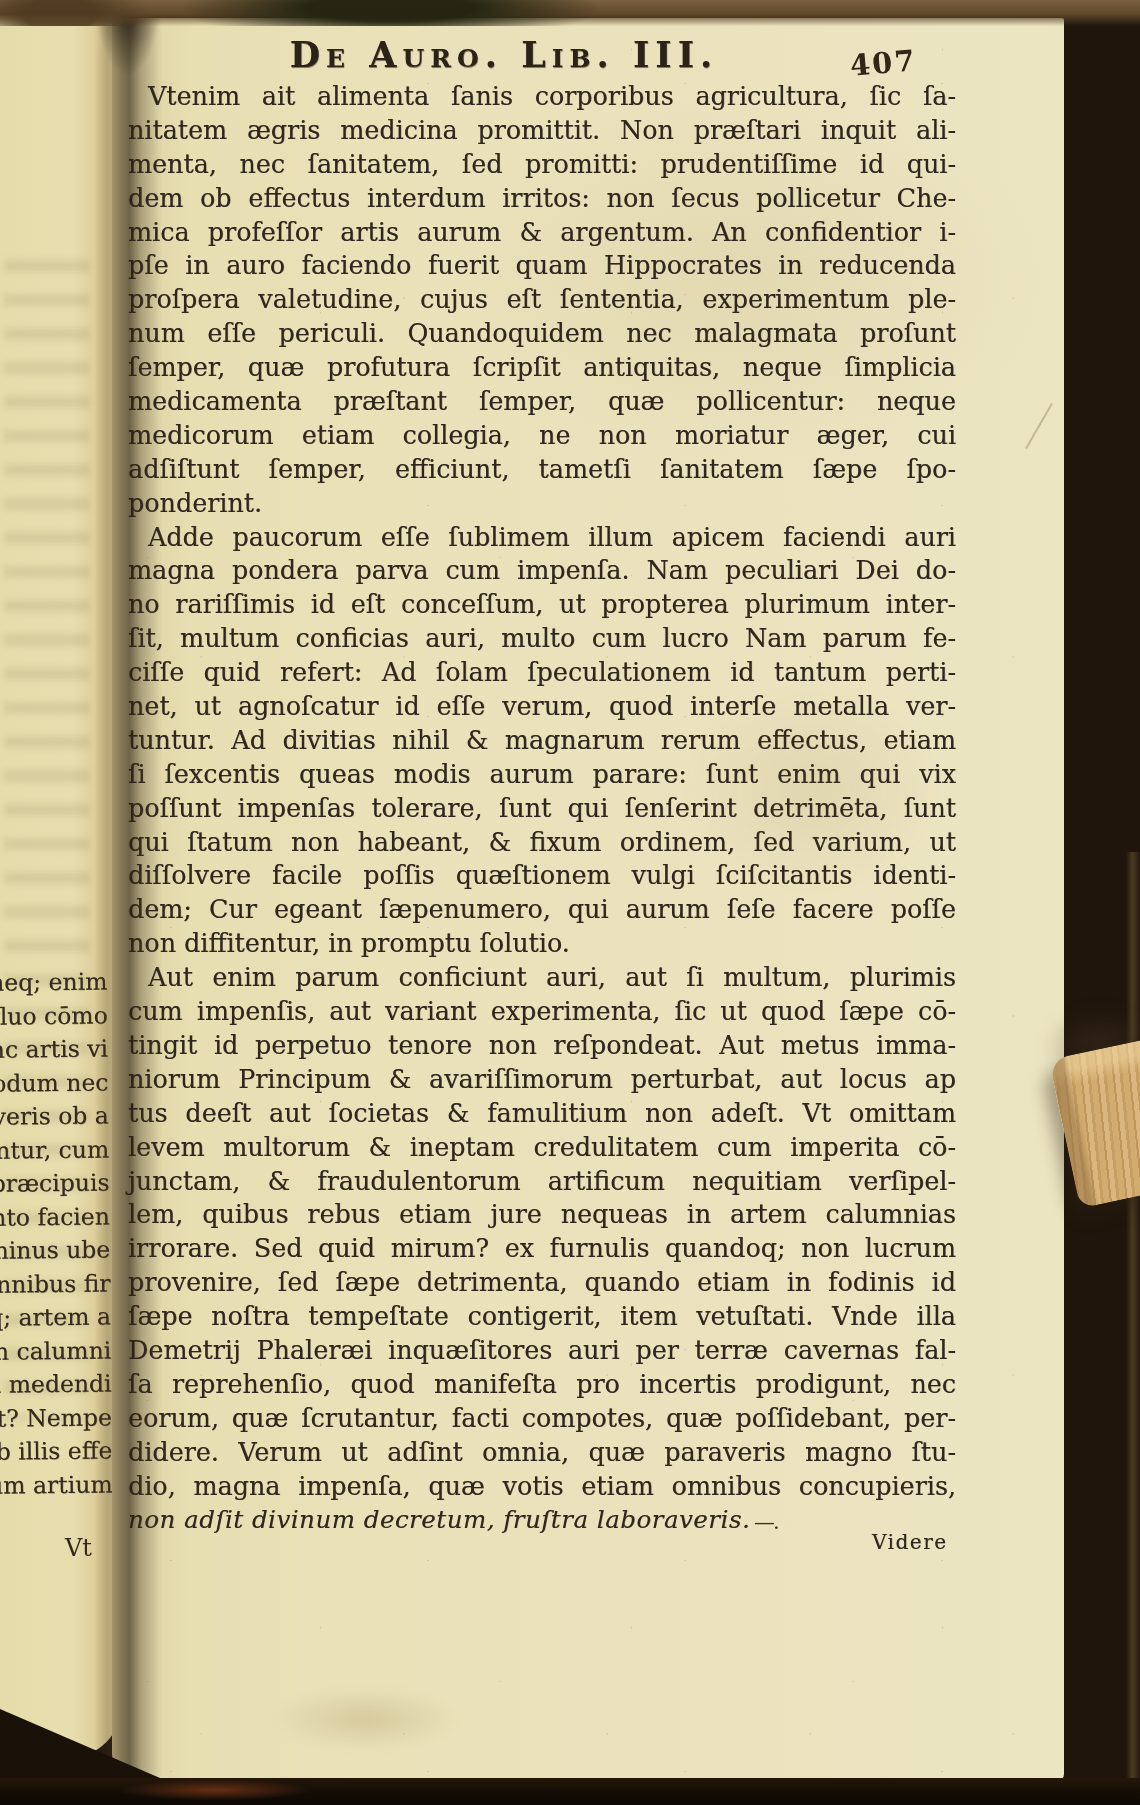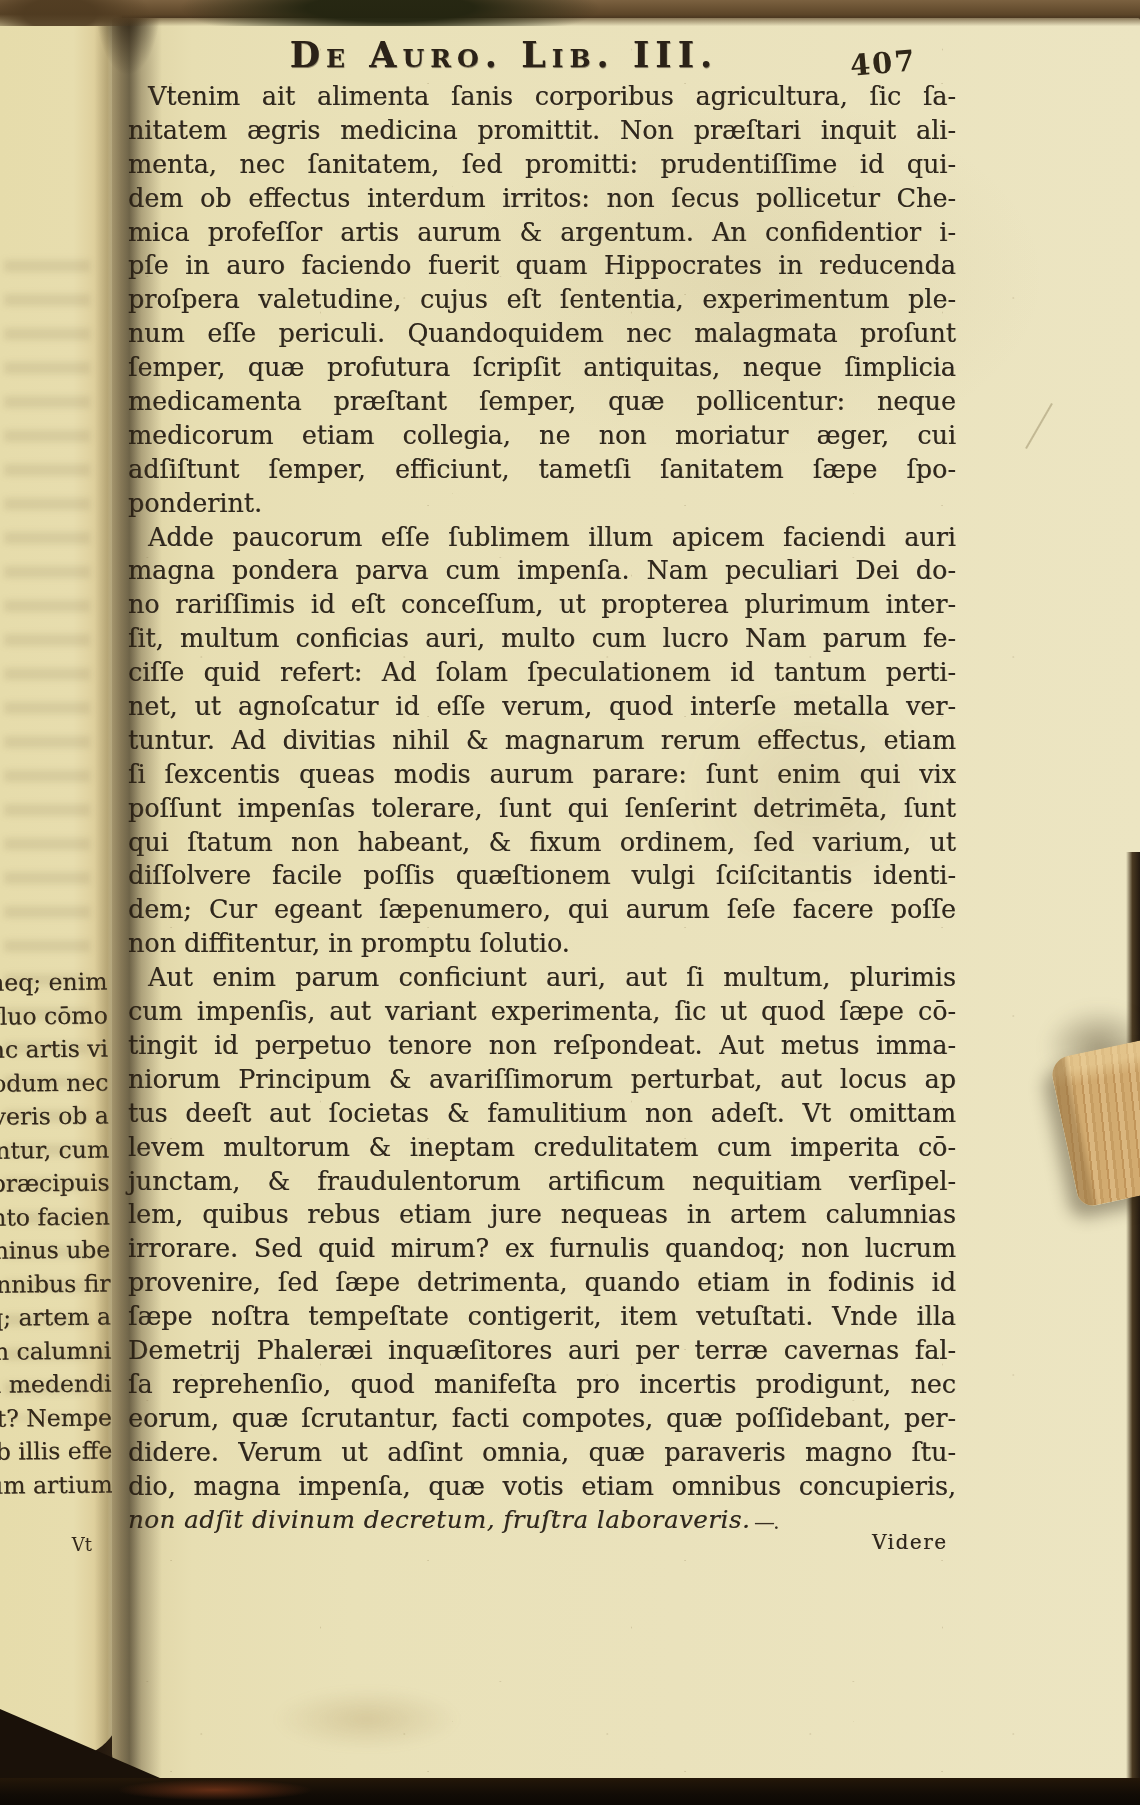--- a/index.html
+++ b/index.html
@@ -40,26 +40,26 @@
     transform:rotate(-0.6deg);
   }
   .frag{
     height:33.5px;line-height:33.5px;
     text-align:right;white-space:nowrap;direction:rtl;
     overflow:visible;
     text-shadow:0.4px 0.4px 0.6px rgba(52,41,27,0.5);
   }
   .frag-catchword{
     position:absolute;right:30px;top:1524px;
-    font-size:18px;color:#34291b;
+    font-size:24px;color:#34291b;
   }
 
   
   .page{
-    position:absolute;left:112px;top:18px;width:1028px;height:1764px;
+    position:absolute;left:112px;top:18px;width:952px;height:1764px;
     background:
       radial-gradient(420px 260px at 640px 260px, rgba(150,130,70,0.10), rgba(150,130,70,0) 70%),
       linear-gradient(90deg,#c9ba8c 0px,#dfd4a5 26px,#e7deb2 80px,#e9e1b8 240px,#eae2bc 55%,#ece5c2 100%);
     border-radius:3px 2px 8px 28px;
   }
   .page .texture{
     position:absolute;inset:0;pointer-events:none;
     background-image:
       radial-gradient(2px 1px at 23% 31%, rgba(120,100,60,0.30), transparent 70%),
       radial-gradient(1px 2px at 67% 12%, rgba(120,100,60,0.25), transparent 70%),

